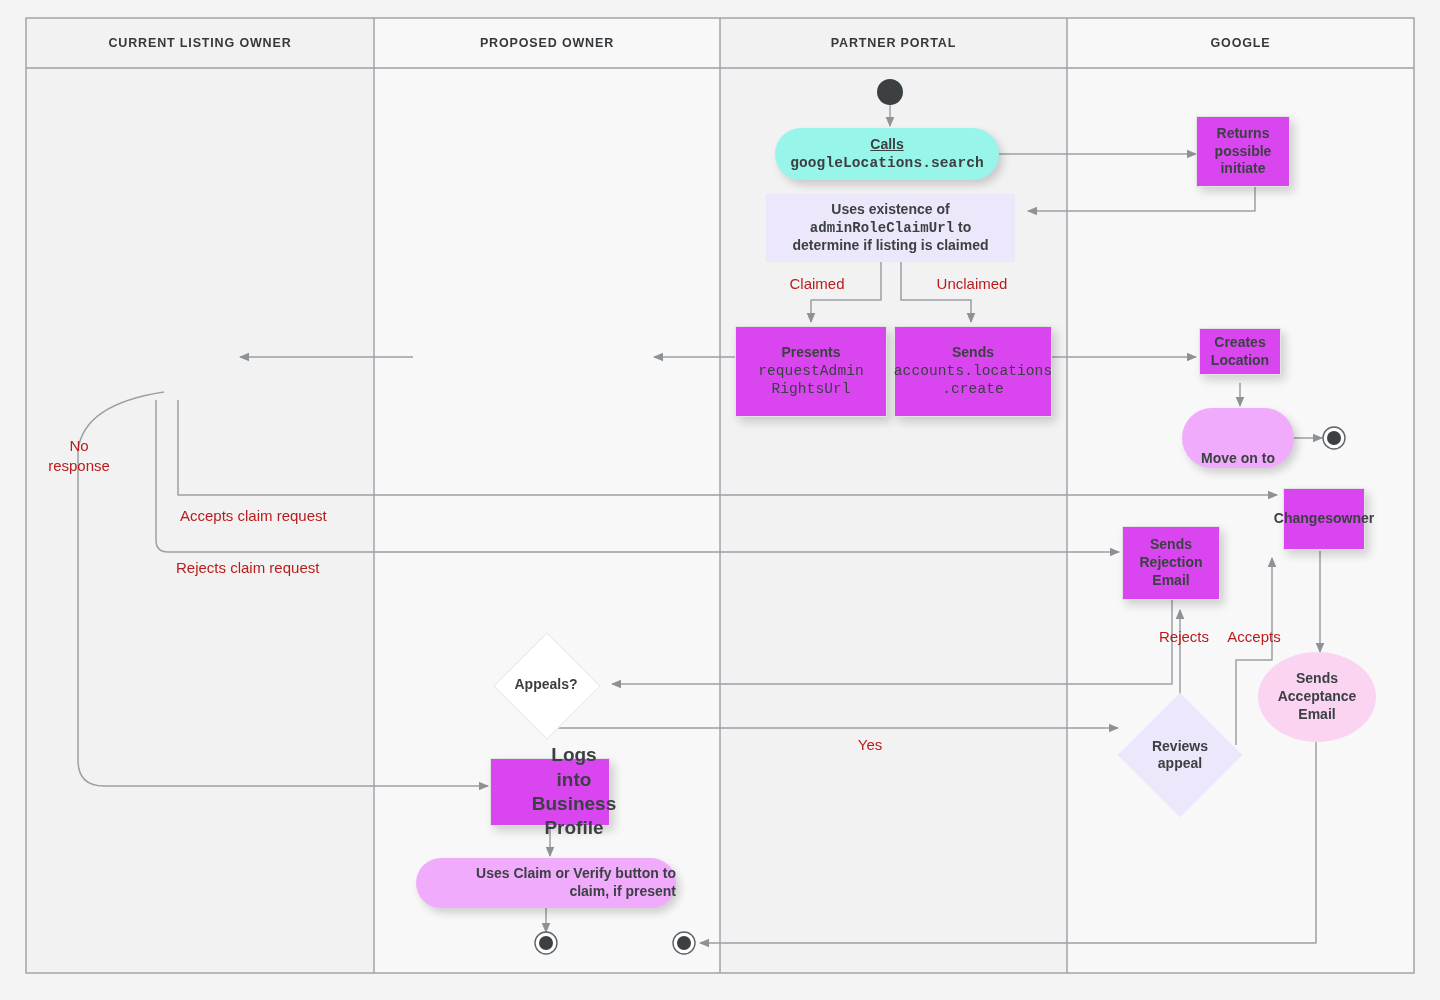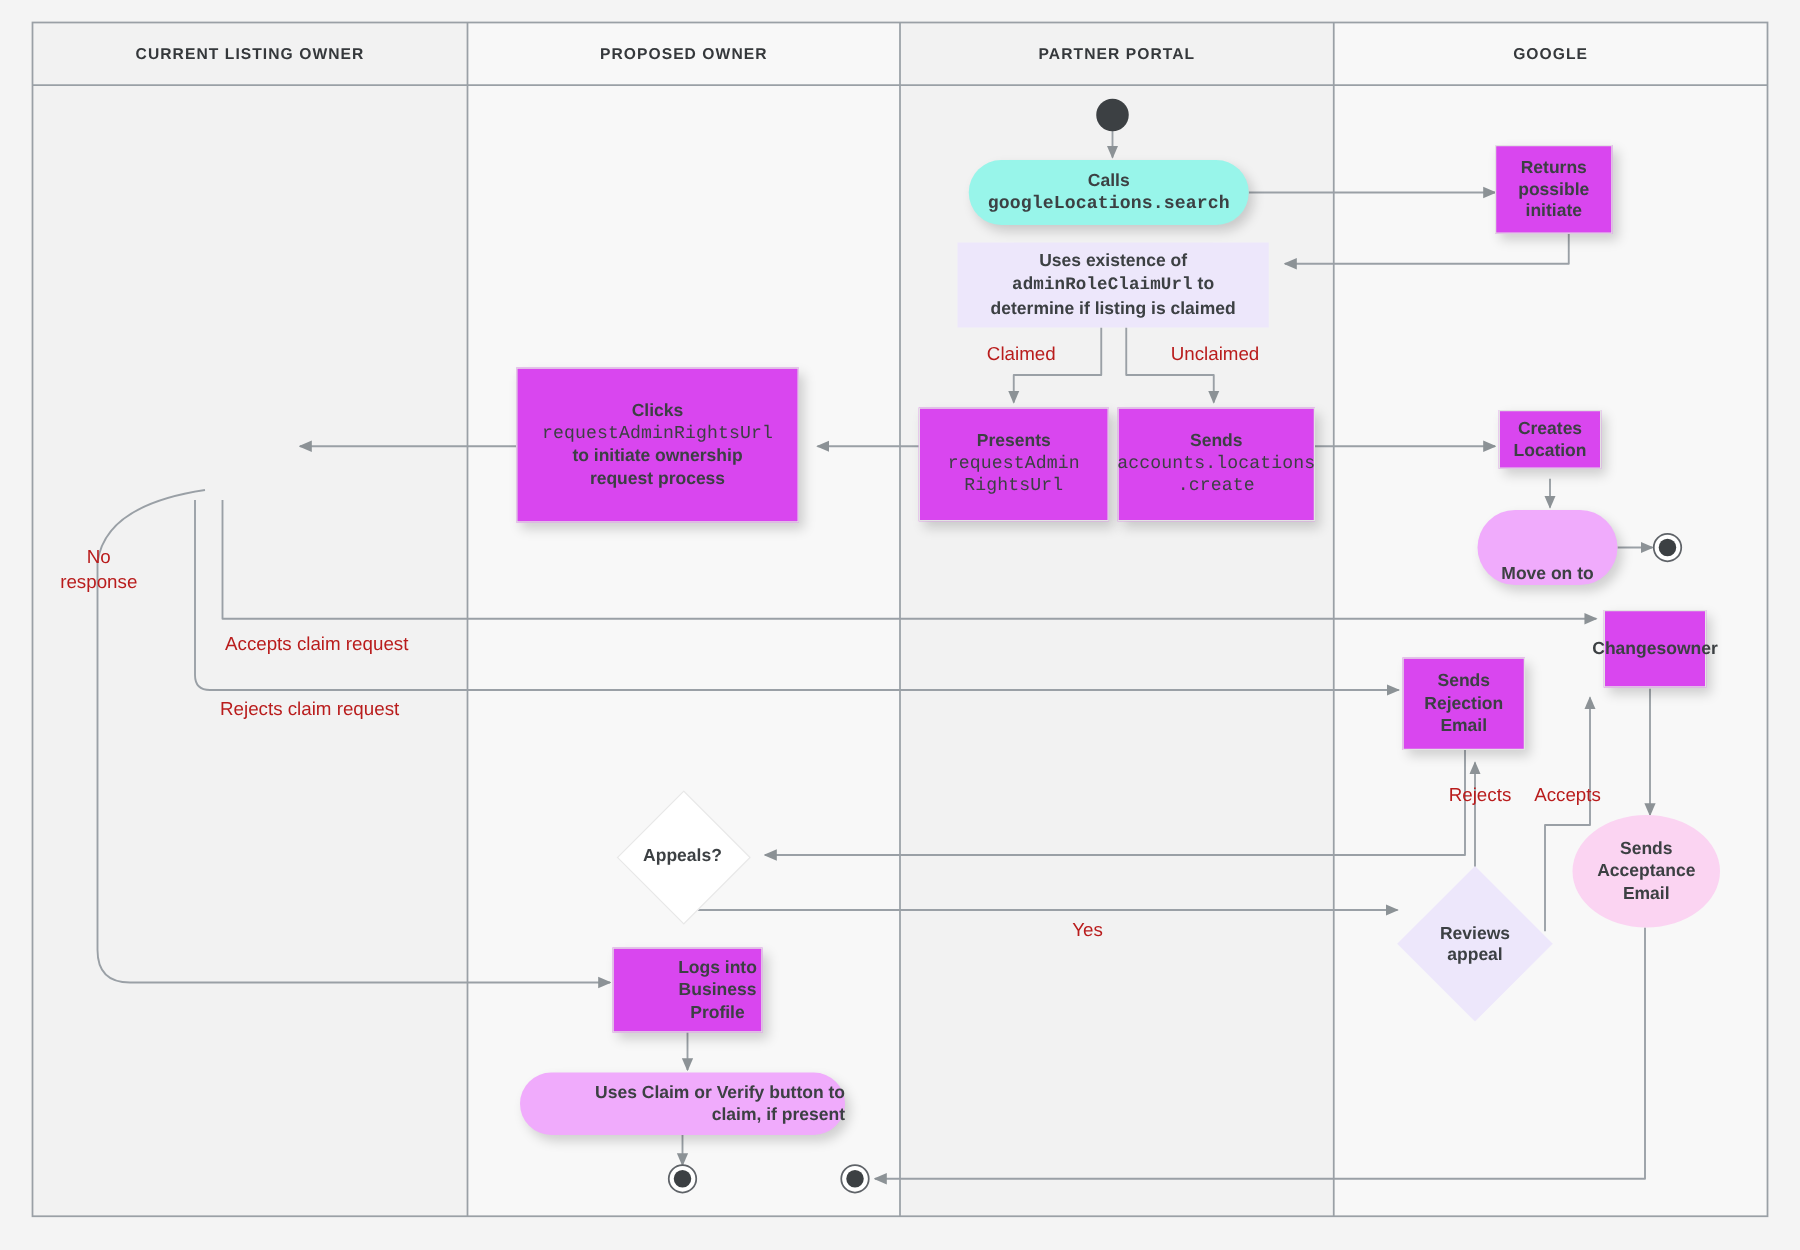--- a/index.html
+++ b/index.html
@@ -17,21 +17,21 @@
     position:absolute;
     display:flex;align-items:center;justify-content:center;
     text-align:center;
     color:#3C4043;
     box-sizing:border-box;
     line-height:1.28;
     z-index:5;
   }
   .node .ln{display:block;}
   .mono{font-family:Liberation Mono, monospace; letter-spacing:.1px;}
-  .bold{font-weight:700;}
+  .bold{font-weight:700;text-decoration:underline;}
 
   .box{
     background:#d946ef;
     border:1px solid #E3E3E3;
     box-shadow:4px 5px 9px rgba(0,0,0,.17);
     font-weight:700;
   }
   .pill{
     border-radius:999px;
     box-shadow:4px 5px 9px rgba(0,0,0,.17);
@@ -226,26 +226,20 @@
 
   <div class="node box" style="left:1199px;top:328px;width:82px;height:47px;font-size:14px;flex-direction:column;">
     <span class="ln">Creates</span>
     <span class="ln">Location</span>
   </div>
 
   <div class="node pill pink" style="left:1182px;top:408px;width:112px;height:60px;font-size:14px;">
     <span class="ln">Move on to</span>
   </div>
 
-  <div class="node box" style="left:413px;top:294px;width:226px;height:124px;font-size:14px;flex-direction:column;">
-    <span class="ln">Clicks</span>
-    <span class="ln mono" style="font-weight:400;font-size:14.5px;">requestAdminRightsUrl</span>
-    <span class="ln">to initiate ownership</span>
-    <span class="ln">request process</span>
-  </div>
 
 
   <div class="node box" style="left:1283px;top:488px;width:82px;height:62px;font-size:14px;flex-direction:row;">
     <span class="ln">Changes</span>
     <span class="ln">owner</span>
   </div>
 
   <div class="node box" style="left:1122px;top:526px;width:98px;height:74px;font-size:14px;flex-direction:column;">
     <span class="ln">Sends</span>
     <span class="ln">Rejection</span>
@@ -266,21 +260,21 @@
   </div>
 
   <div class="diamond-wrap diamond-lav" style="left:1136px;top:711px;width:88px;height:88px;">
     <div class="diamond-shape"></div>
     <div class="dlabel" style="font-size:14px;width:96px;">
       <span class="ln">Reviews</span>
       <span class="ln">appeal</span>
     </div>
   </div>
 
-  <div class="node box" style="left:490px;top:758px;width:120px;height:68px;font-size:14px;flex-direction:column;padding-left:48px;">
+  <div class="node box" style="left:490px;top:758px;width:120px;height:68px;font-size:19px;flex-direction:column;padding-left:48px;">
     <span class="ln">Logs into</span>
     <span class="ln">Business</span>
     <span class="ln">Profile</span>
   </div>
 
   <div class="node pill pink" style="left:416px;top:858px;width:260px;height:50px;font-size:14px;flex-direction:column;">
     <span class="ln">Uses Claim or Verify button to</span>
     <span class="ln">claim, if present</span>
   </div>
 

